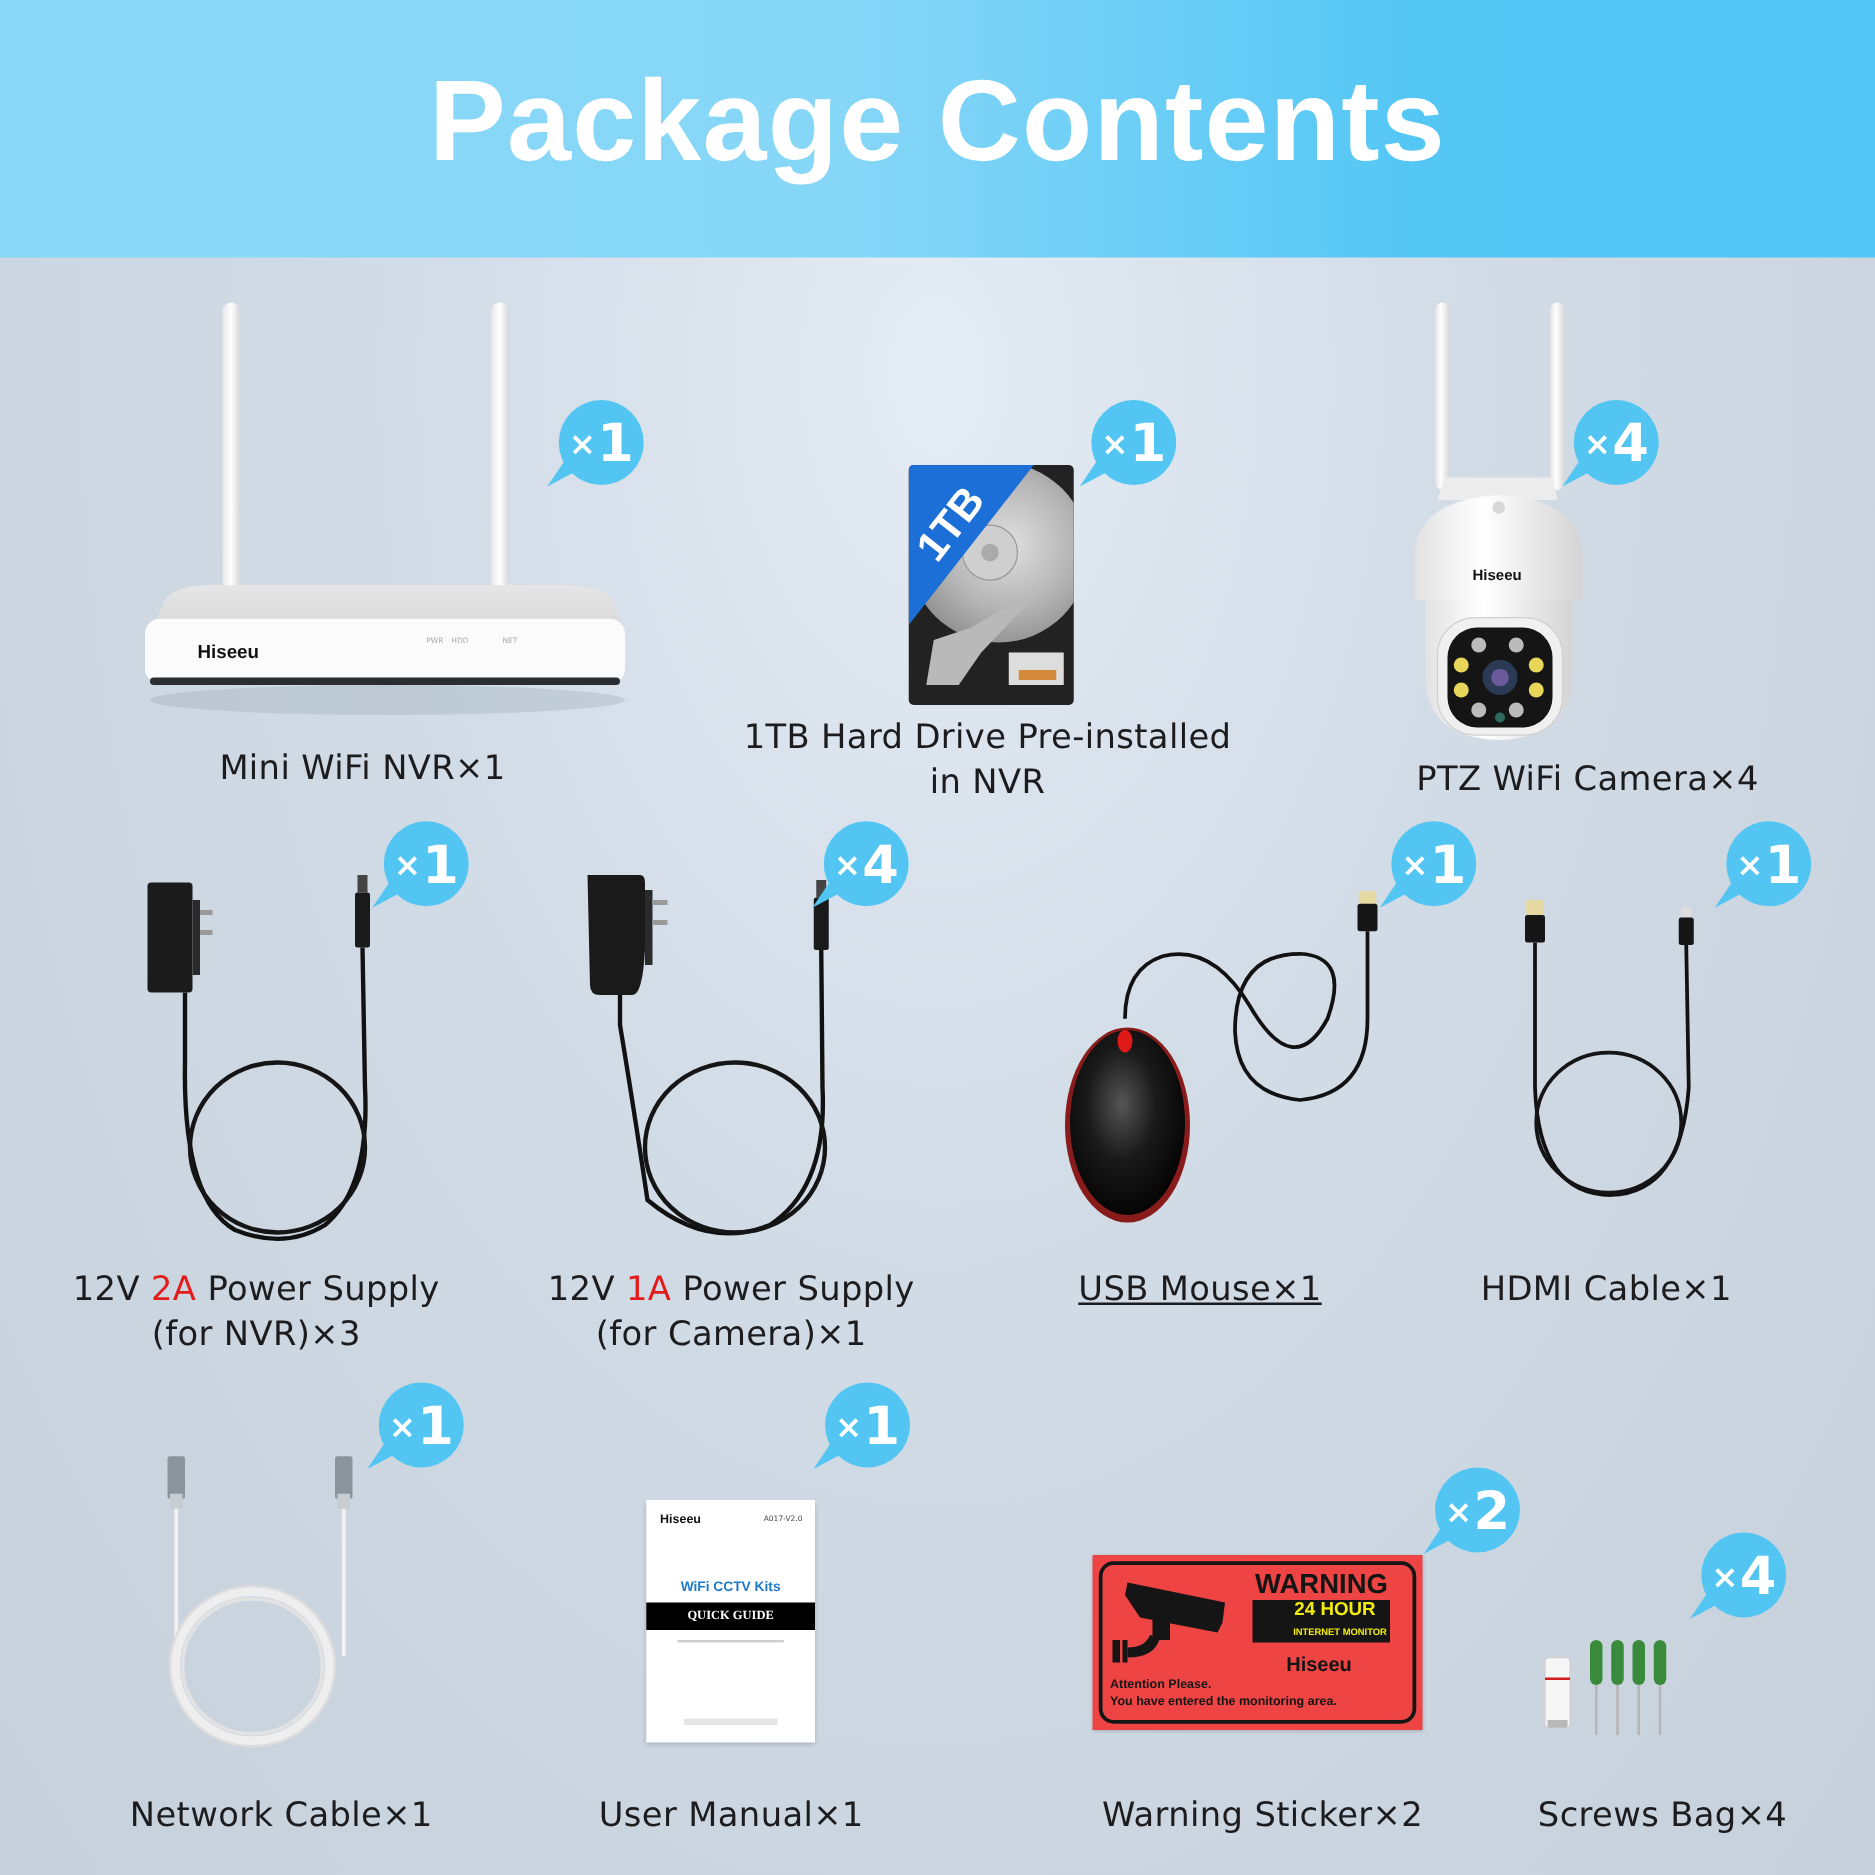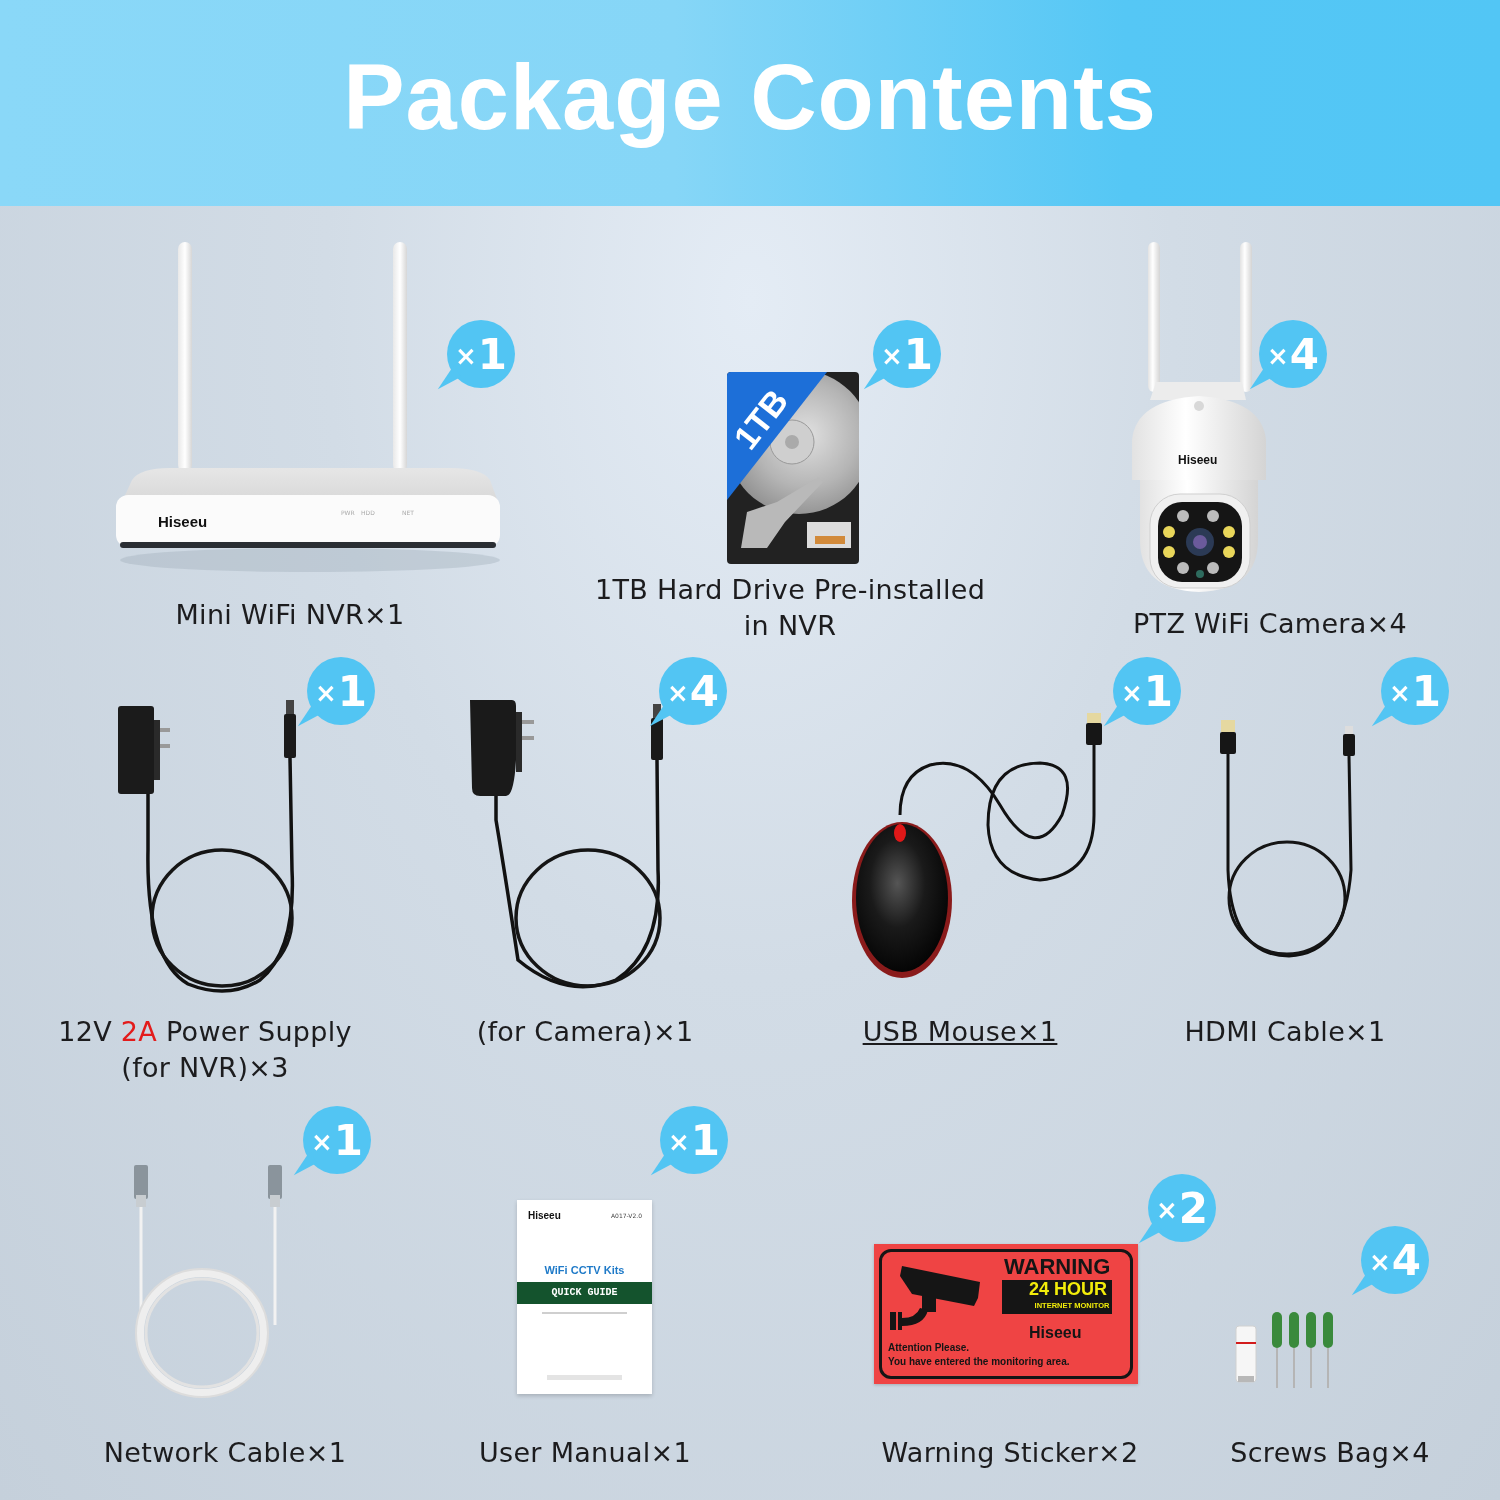--- a/index.html
+++ b/index.html
@@ -181,20 +181,21 @@
     <rect x="185" y="18" width="12" height="42" rx="2" fill="#1a1a1a"></rect>
     <path d="M30 96 L30 120 Q40 180 52 260 Q100 300 150 280 Q196 250 192 170 L191 60" fill="none" stroke="#111" stroke-width="3.5"></path>
     <ellipse cx="122" cy="218" rx="72" ry="68" fill="none" stroke="#151515" stroke-width="3.5"></ellipse>
   </svg>
 </div>
 <div class="badge" style="left:659px;top:657px;">
   <span class="x">×</span>
     <span class="n">4</span>
 </div>
 <div class="label" style="left:410px;top:1014px;width:350px;">
+  <div><span>12V </span><span class="hl">1A</span><span> Power Supply</span></div>
   <div>(for Camera)×1</div>
 </div>
 
 <div class="item" style="left:850px;top:715px;width:260px;height:260px;">
   <svg width="260" height="260" viewBox="0 0 260 260">
     <defs>
       <radialGradient id="mouseg" cx=".45" cy=".4" r=".6">
           <stop offset="0" stop-color="#555"></stop>
           <stop offset=".5" stop-color="#1a1a1a"></stop>
           <stop offset="1" stop-color="#050505"></stop>
@@ -245,42 +246,42 @@
 <div class="badge" style="left:303px;top:1106px;">
   <span class="x">×</span>
     <span class="n">1</span>
 </div>
 <div class="label" style="left:80px;top:1435px;width:290px;">Network Cable×1</div>
 
 <div class="item" style="left:517px;top:1200px;width:135px;height:194px;background:#ffffff;box-shadow:0 2px 4px rgba(0,0,0,.18);">
   <div style="position:absolute;left:11px;top:10px;font-family:'Liberation Sans',sans-serif;font-weight:700;font-size:10px;color:#111;">Hiseeu</div>
   <div style="position:absolute;right:10px;top:12px;font-size:6px;color:#444;">A017-V2.0</div>
   <div style="position:absolute;left:0;width:135px;top:64px;text-align:center;font-family:'Liberation Sans',sans-serif;font-weight:700;font-size:11px;color:#1f7ac8;">WiFi CCTV Kits</div>
-  <div style="position:absolute;left:0;width:135px;top:82px;height:22px;line-height:22px;background:#14532d;text-align:center;font-family:Liberation Mono, monospace;font-weight:700;font-size:10px;color:#fff;">QUICK GUIDE</div>
+  <div style="position:absolute;left:0;width:135px;top:82px;height:22px;line-height:22px;background:#000000;text-align:center;font-family:Liberation Serif, serif;font-weight:700;font-size:10px;color:#fff;">QUICK GUIDE</div>
   <div style="position:absolute;left:25px;width:85px;top:112px;height:2px;background:#cfcfcf;"></div>
   <div style="position:absolute;left:30px;width:75px;top:175px;height:5px;background:#e4e4e4;"></div>
 </div>
 <div class="badge" style="left:660px;top:1106px;">
   <span class="x">×</span>
     <span class="n">1</span>
 </div>
 <div class="label" style="left:455px;top:1435px;width:260px;">User Manual×1</div>
 
 <div class="item" style="left:874px;top:1244px;width:264px;height:140px;background:#ef4444;box-shadow:0 1px 3px rgba(0,0,0,.2);">
   <div style="position:absolute;left:5px;top:5px;right:5px;bottom:5px;border:3px solid #151515;border-radius:12px;"></div>
   <svg width="100" height="80" viewBox="0 0 100 80" style="position:absolute;left:14px;top:12px;">
     <path d="M14 10 L92 26 L90 42 L86 50 L24 38 L12 20 Z" fill="#151515"></path>
     <rect x="34" y="38" width="14" height="18" fill="#151515"></rect>
     <path d="M40 54 Q36 70 14 70 L14 62 Q28 62 32 52 Z" fill="#151515"></path>
     <rect x="2" y="56" width="6" height="18" fill="#151515"></rect>
       <rect x="10" y="56" width="4" height="18" fill="#151515"></rect>
   </svg>
   <div style="position:absolute;left:130px;top:10px;font-family:'Liberation Sans',sans-serif;font-weight:700;font-size:22px;color:#151515;">WARNING</div>
   <div style="position:absolute;left:128px;top:36px;width:110px;height:34px;background:#151515;"></div>
-  <div style="position:absolute;left:128px;width:132px;top:35px;text-align:center;font-family:'Liberation Sans',sans-serif;font-weight:700;font-size:18px;color:#f2ec0a;">24 HOUR</div>
+  <div style="position:absolute;left:128px;width:132px;top:35px;text-align:center;font-family:'Liberation Sans',sans-serif;font-weight:700;font-size:15px;color:#f2ec0a;">24 HOUR</div>
   <div style="position:absolute;left:128px;width:110px;top:57px;text-align:center;font-family:'Liberation Sans',sans-serif;font-weight:700;font-size:7.5px;color:#f2ec0a;padding-left:30px;">INTERNET MONITOR</div>
   <div style="position:absolute;left:155px;top:80px;font-family:'Liberation Sans',sans-serif;font-weight:700;font-size:16px;color:#151515;">Hiseeu</div>
   <div style="position:absolute;left:14px;top:98px;font-family:'Liberation Sans',sans-serif;font-weight:700;font-size:10px;color:#151515;">Attention Please.</div>
   <div style="position:absolute;left:14px;top:112px;font-family:'Liberation Sans',sans-serif;font-weight:700;font-size:10px;color:#151515;white-space:nowrap;">You have entered the monitoring area.</div>
 </div>
 <div class="badge" style="left:1148px;top:1174px;">
   <span class="x">×</span>
     <span class="n">2</span>
 </div>
 <div class="label" style="left:860px;top:1435px;width:300px;">Warning Sticker×2</div>

